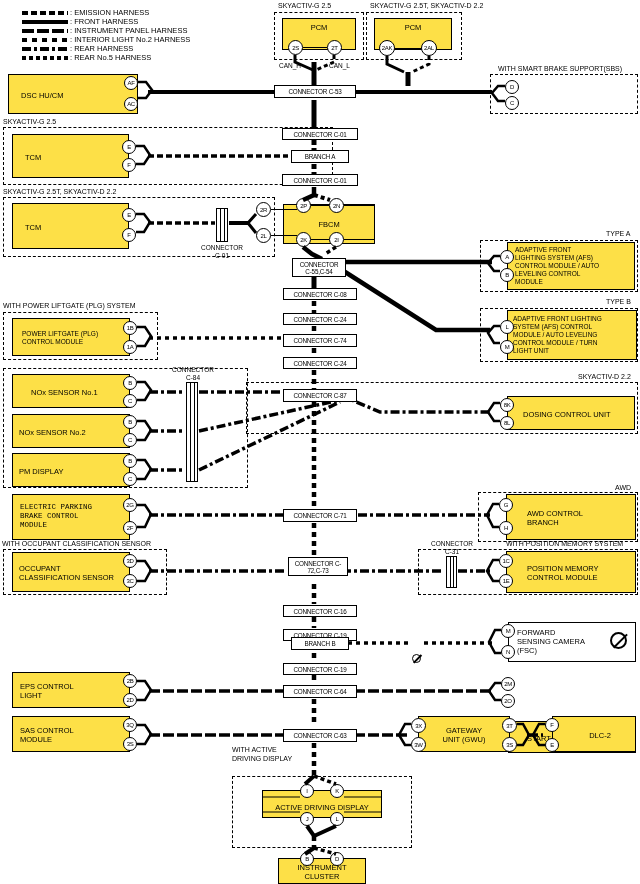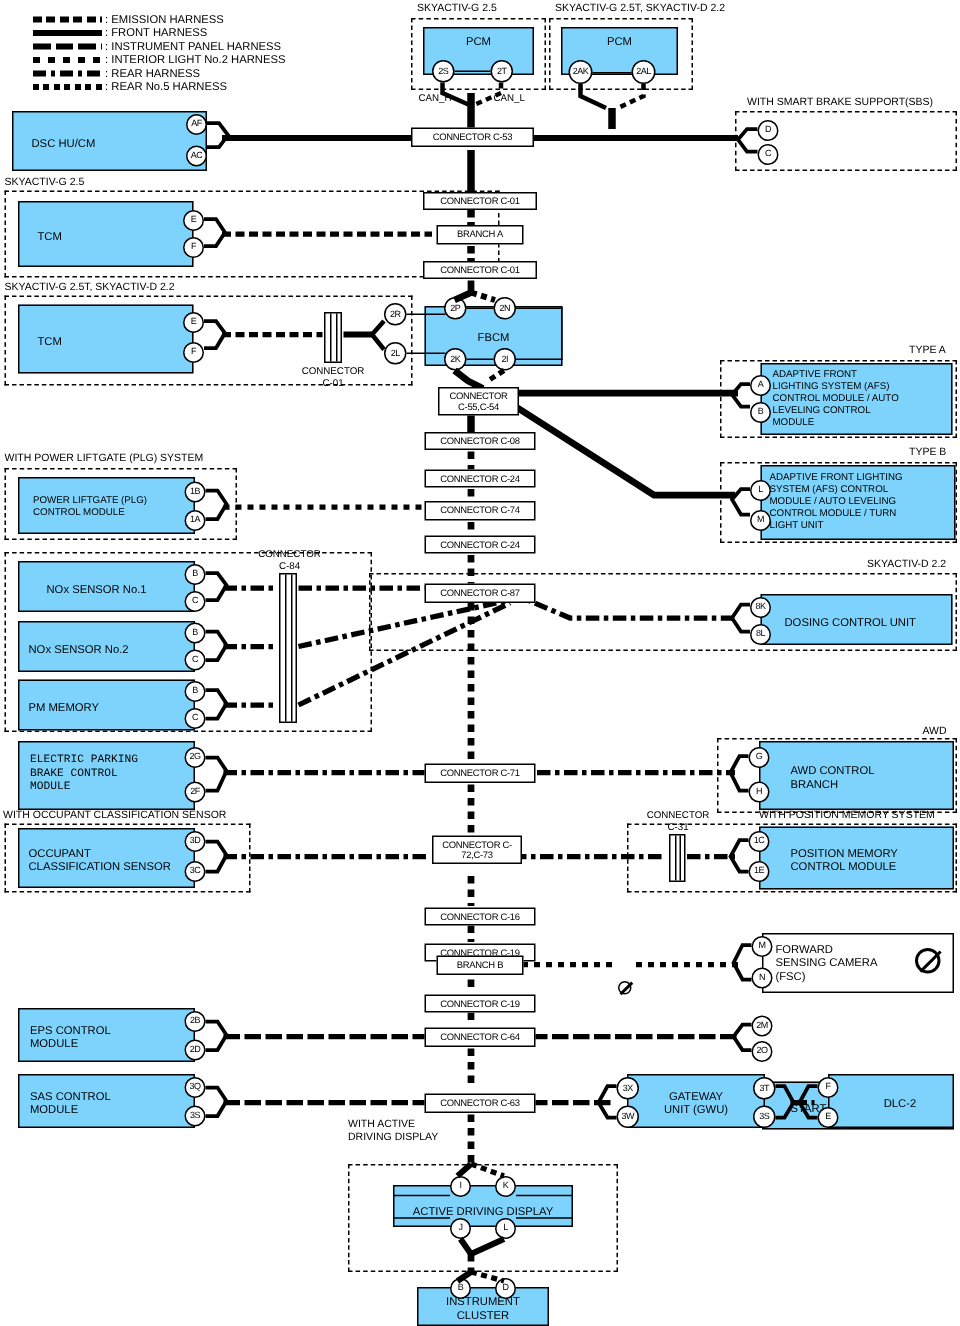--- a/index.html
+++ b/index.html
@@ -10,21 +10,21 @@
   #root{position:absolute;left:0;top:0;width:640px;height:884px;}
   .abs{position:absolute;box-sizing:border-box;}
 
   
   .t{font-size:7.5px;line-height:9px;white-space:pre;letter-spacing:0px;}
   .t6{font-size:6.5px;line-height:8px;white-space:pre;}
   .t7{font-size:7px;line-height:8.5px;white-space:pre;}
   .ctr{text-align:center;}
 
   
-  .box{border:1px solid #000;background:#7dd3fc;}
+  .box{border:1px solid #000;background:#fde047;}
   .box2{border:1.4px solid #000;background:#fff;}
   .dash{border:1px dashed #000;background:transparent;}
 
   
   .conn{border:1.3px solid #000;background:#fff;text-align:center;
         font-size:6.3px;line-height:7px;display:flex;align-items:center;
         justify-content:center;letter-spacing:-0.2px;}
 
   
   .pin{border:1.3px solid #000;border-radius:50%;background:#fff;
@@ -198,21 +198,21 @@
   <div class="abs pin" style="left:123px;top:376px;width:14px;height:14px;">B</div>
   <div class="abs pin" style="left:123px;top:394px;width:14px;height:14px;">C</div>
 
   <div class="abs box" style="left:12px;top:414px;width:118px;height:34px;">
     <div class="t" style="margin:13px 0 0 6px;">NOx SENSOR No.2</div>
   </div>
   <div class="abs pin" style="left:123px;top:415px;width:14px;height:14px;">B</div>
   <div class="abs pin" style="left:123px;top:433px;width:14px;height:14px;">C</div>
 
   <div class="abs box" style="left:12px;top:453px;width:118px;height:34px;">
-    <div class="t" style="margin:13px 0 0 6px;">PM MEMORY</div>
+    <div class="t" style="margin:13px 0 0 6px;">PM DISPLAY</div>
   </div>
   <div class="abs pin" style="left:123px;top:454px;width:14px;height:14px;">B</div>
   <div class="abs pin" style="left:123px;top:472px;width:14px;height:14px;">C</div>
 
   <div class="abs barconn" style="left:186px;top:382px;width:12px;height:100px;"></div>
   <div class="abs t6 ctr" style="left:165px;top:366px;width:56px;">CONNECTOR
 C-84</div>
 
   <div class="abs t7" style="left:578px;top:373px;">SKYACTIV-D 2.2</div>
   <div class="abs dash" style="left:246px;top:382px;width:392px;height:52px;"></div>
@@ -255,21 +255,21 @@
 CONTROL MODULE</div>
   </div>
   <div class="abs pin" style="left:499px;top:554px;width:14px;height:14px;">1C</div>
   <div class="abs pin" style="left:499px;top:574px;width:14px;height:14px;">1E</div>
   <div class="abs barconn" style="left:446px;top:556px;width:11px;height:32px;"></div>
   <div class="abs t6 ctr" style="left:424px;top:540px;width:56px;">CONNECTOR
 C-31</div>
 
   <div class="abs box" style="left:12px;top:672px;width:118px;height:36px;">
     <div class="t" style="margin:9px 0 0 7px;">EPS CONTROL
-MODULE</div>
+LIGHT</div>
   </div>
   <div class="abs pin" style="left:123px;top:674px;width:14px;height:14px;">2B</div>
   <div class="abs pin" style="left:123px;top:693px;width:14px;height:14px;">2D</div>
 
   <div class="abs box2" style="left:508px;top:622px;width:128px;height:40px;">
     <div class="t" style="margin:5px 0 0 8px;">FORWARD
 SENSING CAMERA
 (FSC)</div>
   </div>
   <div class="abs nosym" style="left:610px;top:632px;"></div>

